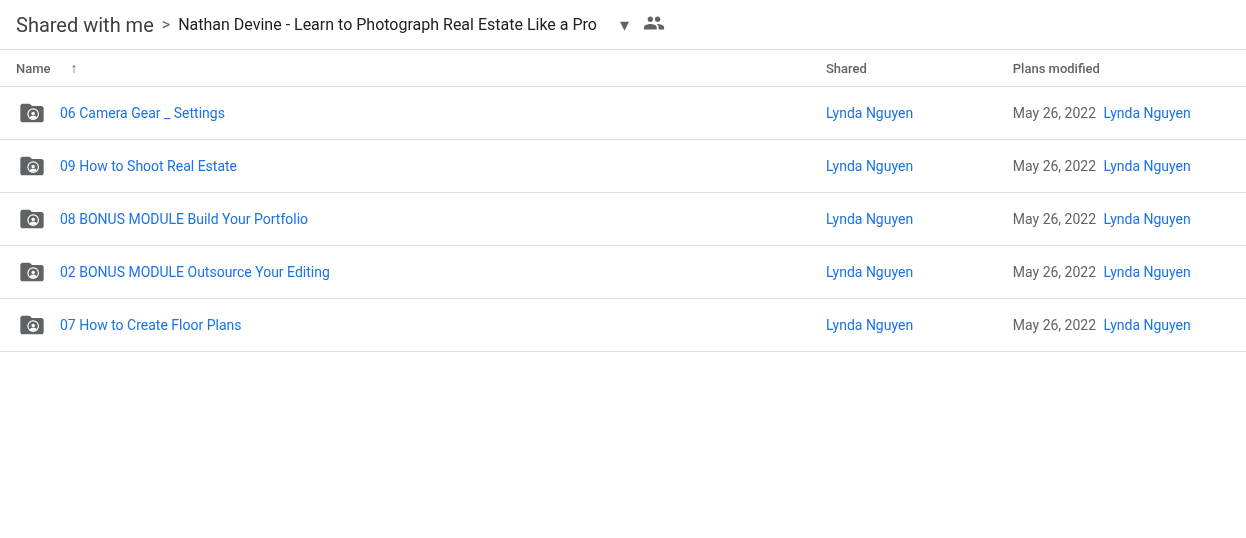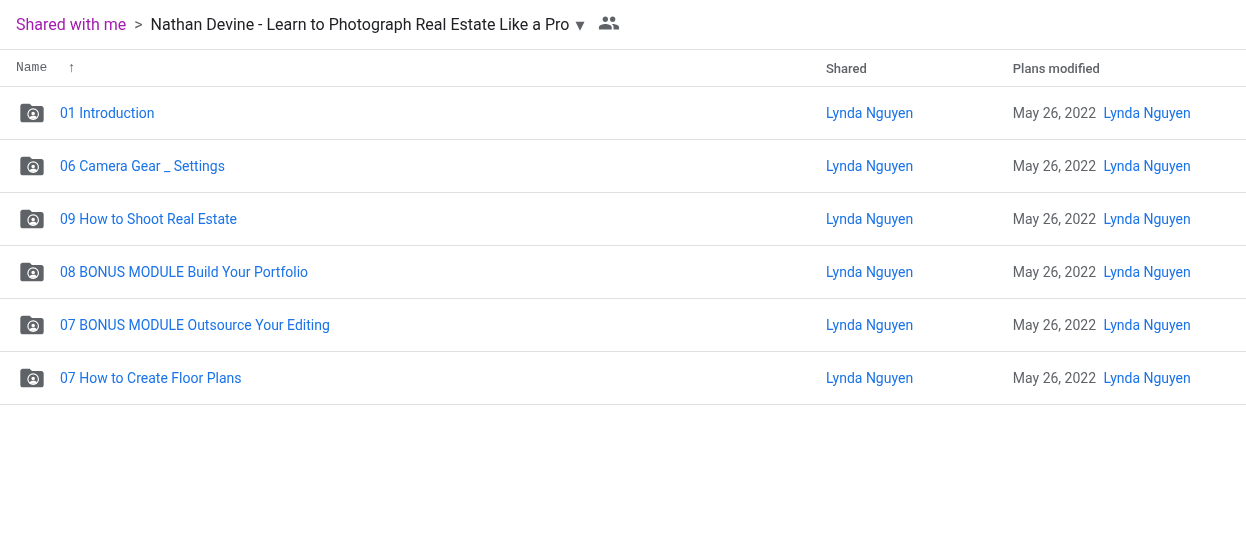--- a/index.html
+++ b/index.html
@@ -14,33 +14,33 @@
 
     
     .header {
       display: flex;
       align-items: center;
       padding: 12px 16px;
       gap: 8px;
       border-bottom: 1px solid #e0e0e0;
     }
     .breadcrumb-link {
-      color: #a21caf;
+      color: #404040;
+      font-size: 20px;
+      text-decoration: none;
+      cursor: pointer;
+    }
+    .breadcrumb-sep {
+      color: #5f6368;
       font-size: 16px;
-      text-decoration: none;
-      cursor: pointer;
-    }
-    .breadcrumb-sep {
-      color: #5f6368;
-      font-size: 16px;
     }
     .breadcrumb-current {
       display: flex;
       align-items: center;
-      gap: 6px;
+      gap: 23px;
       font-size: 16px;
       color: #202124;
       font-weight: 400;
     }
     .dropdown-arrow {
       color: #5f6368;
       font-size: 18px;
       cursor: pointer;
     }
     .people-icon {
@@ -60,22 +60,22 @@
     .file-table th {
       padding: 10px 16px;
       text-align: left;
       font-weight: 500;
       font-size: 13px;
       color: #5f6368;
       white-space: nowrap;
     }
     .th-name {
       display: flex;
+      align-items: center;
       gap: 20px;
-      font-family: Liberation Mono, monospace;
     }
     .sort-arrow {
       font-size: 14px;
       color: #5f6368;
     }
     .file-table tbody tr {
       border-bottom: 1px solid #e0e0e0;
     }
     .file-table td {
       padding: 10px 16px;
@@ -145,38 +145,20 @@
         <div class="th-name">
           <span>Name</span>
           <span class="sort-arrow">↑</span>
         </div>
       </th>
       <th class="col-owner">Shared</th>
       <th class="col-modified">Plans modified</th>
     </tr>
   </thead>
   <tbody id="table-body">
-  <tr>
-    <td class="td-name col-name">
-      <span class="folder-icon">
-        <svg viewBox="0 0 24 24" width="28" height="28" xmlns="http://www.w3.org/2000/svg">
-          <path d="M20 6h-8l-2-2H4c-1.1 0-2 .9-2 2v12c0 1.1.9 2 2 2h16c1.1 0 2-.9 2-2V8c0-1.1-.9-2-2-2z" fill="#5f6368"></path>
-          <g transform="translate(13,13)">
-            <circle r="4.5" fill="#5f6368" stroke="white" stroke-width="1"></circle>
-            <path d="M0 -2c-.83 0-1.5.67-1.5 1.5s.67 1.5 1.5 1.5 1.5-.67 1.5-1.5S.83-2 0-2zm0 3.25c-1 0-3 .5-3 1.5V4h6v-1.25c0-1-.99-1.5-3-1.5z" fill="white"></path>
-          </g>
-        </svg>
-      </span>
-      <span class="file-name">01 Introduction</span>
-    </td>
-    <td class="owner-cell col-owner">Lynda Nguyen</td>
-    <td class="modified-cell col-modified">
-      May 26, 2022 <span class="modifier-name">Lynda Nguyen</span>
-    </td>
-  </tr>
       <tr>
     <td class="td-name col-name">
       <span class="folder-icon">
         <svg viewBox="0 0 24 24" width="28" height="28" xmlns="http://www.w3.org/2000/svg">
           <path d="M20 6h-8l-2-2H4c-1.1 0-2 .9-2 2v12c0 1.1.9 2 2 2h16c1.1 0 2-.9 2-2V8c0-1.1-.9-2-2-2z" fill="#5f6368"></path>
           <g transform="translate(13,13)">
             <circle r="4.5" fill="#5f6368" stroke="white" stroke-width="1"></circle>
             <path d="M0 -2c-.83 0-1.5.67-1.5 1.5s.67 1.5 1.5 1.5 1.5-.67 1.5-1.5S.83-2 0-2zm0 3.25c-1 0-3 .5-3 1.5V4h6v-1.25c0-1-.99-1.5-3-1.5z" fill="white"></path>
           </g>
         </svg>
@@ -228,21 +210,21 @@
     <td class="td-name col-name">
       <span class="folder-icon">
         <svg viewBox="0 0 24 24" width="28" height="28" xmlns="http://www.w3.org/2000/svg">
           <path d="M20 6h-8l-2-2H4c-1.1 0-2 .9-2 2v12c0 1.1.9 2 2 2h16c1.1 0 2-.9 2-2V8c0-1.1-.9-2-2-2z" fill="#5f6368"></path>
           <g transform="translate(13,13)">
             <circle r="4.5" fill="#5f6368" stroke="white" stroke-width="1"></circle>
             <path d="M0 -2c-.83 0-1.5.67-1.5 1.5s.67 1.5 1.5 1.5 1.5-.67 1.5-1.5S.83-2 0-2zm0 3.25c-1 0-3 .5-3 1.5V4h6v-1.25c0-1-.99-1.5-3-1.5z" fill="white"></path>
           </g>
         </svg>
       </span>
-      <span class="file-name">07 BONUS MODULE Outsource Your Editing</span>
+      <span class="file-name">02 BONUS MODULE Outsource Your Editing</span>
     </td>
     <td class="owner-cell col-owner">Lynda Nguyen</td>
     <td class="modified-cell col-modified">
       May 26, 2022 <span class="modifier-name">Lynda Nguyen</span>
     </td>
   </tr>
       <tr>
     <td class="td-name col-name">
       <span class="folder-icon">
         <svg viewBox="0 0 24 24" width="28" height="28" xmlns="http://www.w3.org/2000/svg">

